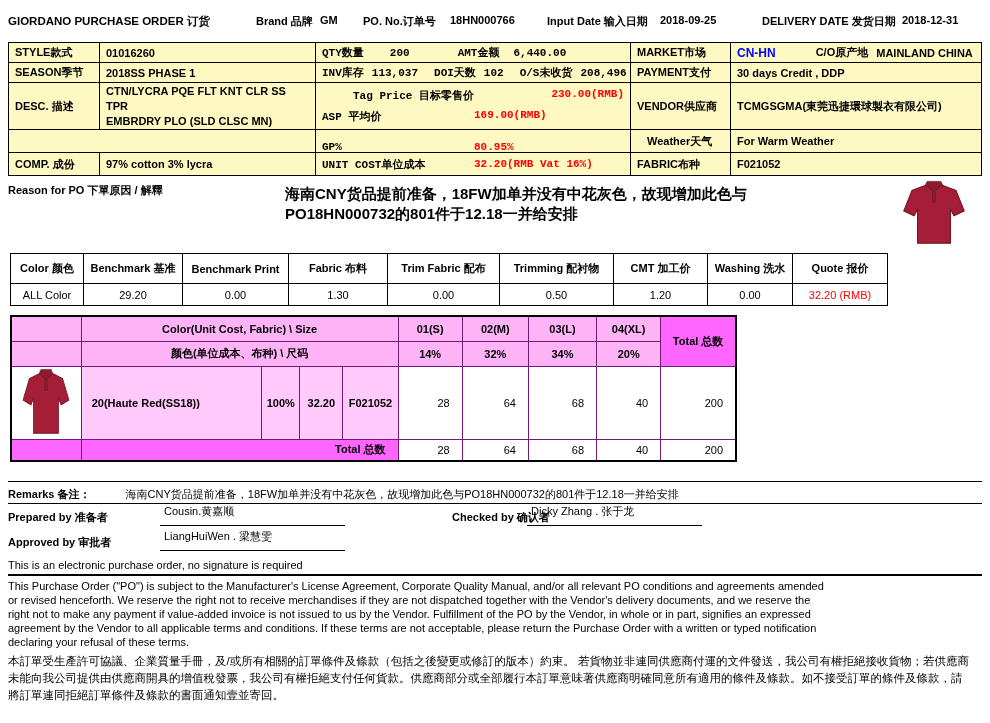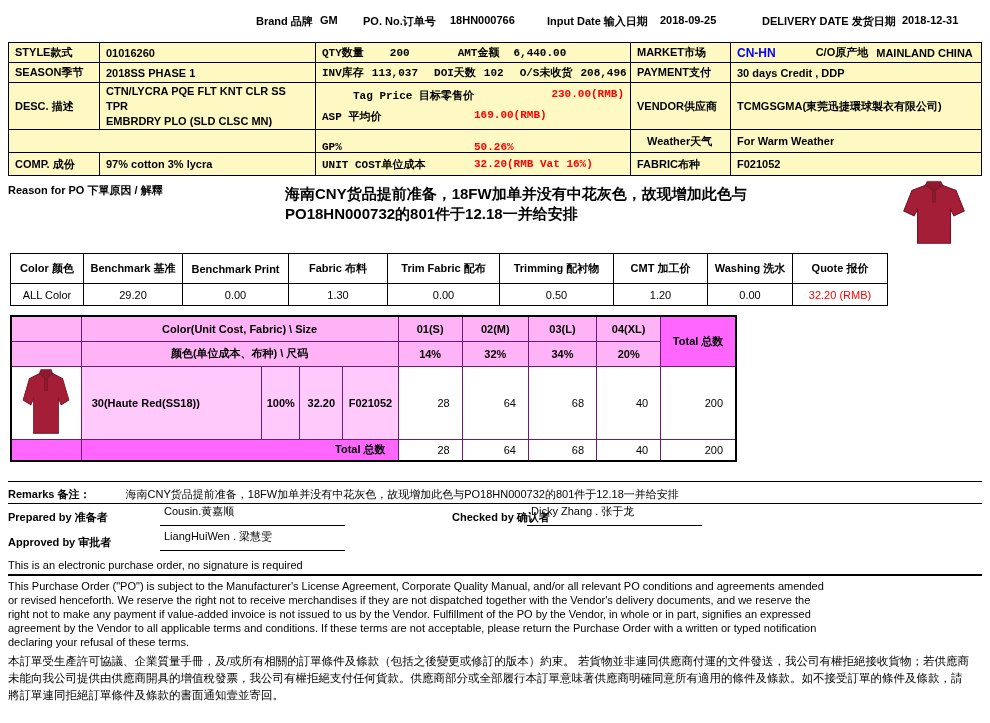--- a/index.html
+++ b/index.html
@@ -39,20 +39,21 @@
   .datarow td{height:72px;vertical-align:middle;}
   .totrow td{height:22px;}
   .sig-line{position:absolute;border-bottom:1px solid #000;box-sizing:border-box;padding-left:4px;font-size:11px;}
   .legal{position:absolute;left:8px;line-height:14px;font-size:11px;text-align:left;}
 </style>
 </head>
 <body>
 
 <div class="page">
 
+  <div class="abs b" style="left:8px;top:14px;font-size:11.5px;">GIORDANO PURCHASE ORDER 订货</div>
   <div class="abs b" style="left:256px;top:14px;">Brand 品牌</div>
   <div class="abs b" style="left:320px;top:14px;">GM</div>
   <div class="abs b" style="left:363px;top:14px;">PO. No.订单号</div>
   <div class="abs b" style="left:450px;top:14px;">18HN000766</div>
   <div class="abs b" style="left:547px;top:14px;">Input Date 输入日期</div>
   <div class="abs b" style="left:660px;top:14px;">2018-09-25</div>
   <div class="abs b" style="left:762px;top:14px;">DELIVERY DATE 发货日期</div>
   <div class="abs b" style="left:902px;top:14px;">2018-12-31</div>
 
   <div class="cell yellow b" style="left:8px;top:42px;width:92px;height:21px;">STYLE款式</div>
@@ -95,21 +96,21 @@
       <span class="b" style="flex:1;">ASP 平均价</span>
       <span class="b red" style="width:150px;">169.00(RMB)</span>
     </div>
   </div>
   <div class="cell yellow b" style="left:630px;top:82px;width:101px;height:48px;">VENDOR供应商</div>
   <div class="cell yellow b" style="left:730px;top:82px;width:252px;height:48px;">TCMGSGMA(東莞迅捷環球製衣有限公司)</div>
 
   <div class="cell yellow" style="left:8px;top:129px;width:308px;height:24px;"></div>
   <div class="cell cream" style="left:315px;top:129px;width:316px;height:36px;">
     <span class="b" style="flex:1;">GP%</span>
-    <span class="b red" style="width:150px;">50.26%</span>
+    <span class="b red" style="width:150px;">80.95%</span>
   </div>
   <div class="cell yellow b" style="left:630px;top:129px;width:101px;height:24px;padding-left:16px;">Weather天气</div>
   <div class="cell yellow b" style="left:730px;top:129px;width:252px;height:24px;">For Warm Weather</div>
 
   <div class="cell yellow b" style="left:8px;top:152px;width:92px;height:24px;">COMP. 成份</div>
   <div class="cell yellow b" style="left:99px;top:152px;width:217px;height:24px;">97% cotton 3% lycra</div>
   <div class="cell cream" style="left:315px;top:152px;width:316px;height:24px;">
     <span class="b" style="flex:1;">UNIT COST单位成本</span>
     <span class="b red" style="width:150px;">32.20(RMB Vat 16%)</span>
   </div>
@@ -197,21 +198,21 @@
       <td class="pink hdr2">20%</td>
     </tr>
     <tr class="datarow">
       <td class="ctr" style="background:#fff;padding:1px;">
         <svg width="52" height="68" viewBox="0 0 100 96" preserveAspectRatio="none">
           <path d="M37 8 L18 15 L6 45 L21 52 L26 43 L26 92 L74 92 L74 43 L79 52 L94 45 L82 15 L63 8 L58 10 Q50 19 42 10 Z" fill="#A31E36" stroke="#701425" stroke-width="1.5"></path>
           <path d="M37 8 L42 10 Q50 19 58 10 L63 8 L60 2 L40 2 Z" fill="#8E1A2E" stroke="#701425" stroke-width="1"></path>
           <rect x="47.5" y="16" width="5" height="16" fill="#8E1A2E" stroke="#701425" stroke-width="0.8"></rect>
         </svg>
       </td>
-      <td class="pink2 b" style="padding-left:10px;">30(Haute Red(SS18))</td>
+      <td class="pink2 b" style="padding-left:10px;">20(Haute Red(SS18))</td>
       <td class="pink2 b ctr">100%</td>
       <td class="pink2 b ctr">32.20</td>
       <td class="pink2 b ctr">F021052</td>
       <td class="rgt" style="background:#fff;">28</td>
       <td class="rgt" style="background:#fff;">64</td>
       <td class="rgt" style="background:#fff;">68</td>
       <td class="rgt" style="background:#fff;">40</td>
       <td class="rgt" style="background:#fff;">200</td>
     </tr>
     <tr class="totrow">

